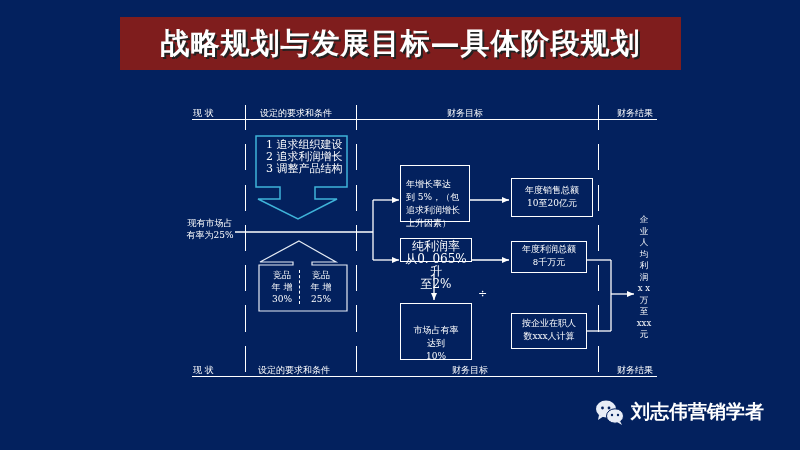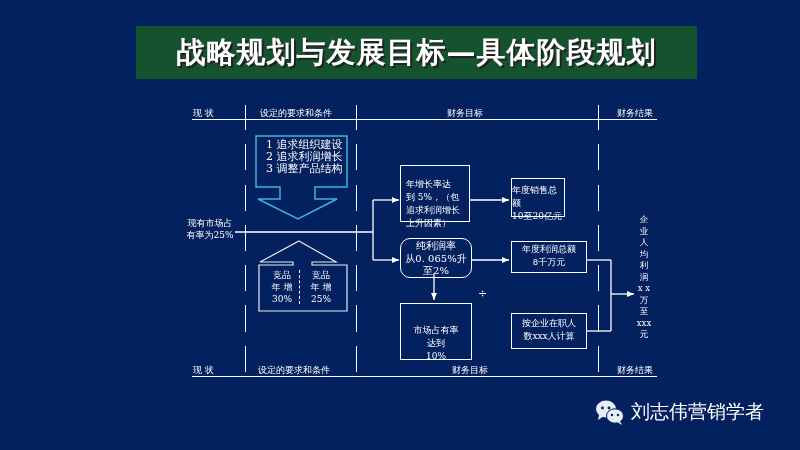--- a/index.html
+++ b/index.html
@@ -1,19 +1,19 @@
 <!DOCTYPE html>
 <html><head>
 <meta charset="utf-8">
 <style>
   html, body { margin:0; padding:0; }
   body { width:800px; height:450px; background:#03215e; position:relative; overflow:hidden;
          font-family:"DejaVu Serif","Liberation Serif",serif; color:#ffffff; }
   .abs { position:absolute; }
-  .title-bar { left:120px; top:26px; width:561px; height:53px; background:#14532d;margin-left:16px; }
+  .title-bar { left:120px; top:17px; width:561px; height:53px; background:#7f1d1d; }
   .title-text { left:0; top:0; width:100%; height:100%; display:flex; align-items:center; justify-content:center;
                 font-family:"DejaVu Sans","Liberation Sans",sans-serif; font-weight:bold; font-size:29px; letter-spacing:1px;
                 color:#ffffff; text-shadow:2px 2px 0 #222; }
   .hdr { font-size:9px; color:#ffffff; white-space:nowrap; }
   .hline { height:1px; background:#ffffff; }
   .vdash { width:0; border-left:1.5px dashed #ffffff; }
   .box { border:1.3px solid #ffffff; font-size:9.5px; line-height:14px; color:#ffffff; box-sizing:border-box; }
   .txt { font-size:9.5px; line-height:14px; color:#ffffff; }
   svg { position:absolute; left:0; top:0; overflow:visible; }
   .wm-text { font-family:"DejaVu Sans","Liberation Sans",sans-serif; font-size:19px; color:#ffffff; white-space:nowrap; }
@@ -94,35 +94,35 @@
   <div>25%</div>
 </div>
 
 <div class="abs box" style="left:400px;top:165px;width:70px;height:57px;padding:12px 5px;font-size:9px;line-height:13px;">
   <div>年增长率达</div>
   <div>到 5%，（包</div>
   <div>追求利润增长</div>
   <div>上升因素）</div>
 </div>
 
-<div class="abs box" style="left:400px;top:238px;width:72px;height:40px;padding:1px 2px;text-align:center;font-size:10px;line-height:12.5px;border-radius:10px;">
+<div class="abs box" style="left:400px;top:238px;width:72px;height:24px;padding:1px 2px;text-align:center;font-size:12px;line-height:12.5px;">
   <div>纯利润率</div>
   <div>从0. 065%升</div>
   <div>至2%</div>
 </div>
 
 <div class="abs box" style="left:400px;top:303px;width:72px;height:57px;padding:20px 2px;text-align:center;font-size:9px;line-height:13px;">
   <div>市场占有率</div>
   <div>达到</div>
   <div>10%</div>
 </div>
 
 <div class="abs txt" style="left:478px;top:287px;font-size:11px;">÷</div>
 
-<div class="abs box" style="left:511px;top:178px;width:54px;height:39px;padding:5px 0;text-align:left;font-size:9px;line-height:13px;">
+<div class="abs box" style="left:511px;top:178px;width:82px;height:39px;padding:5px 0;text-align:center;font-size:9px;line-height:13px;">
   <div>年度销售总额</div>
   <div>10至20亿元</div>
 </div>
 
 <div class="abs box" style="left:511px;top:241px;width:76px;height:32px;padding:2px 2px;text-align:center;font-size:9px;line-height:13px;font-family:Liberation Mono, monospace;">
   <div>年度利润总额</div>
   <div>8千万元</div>
 </div>
 
 <div class="abs box" style="left:511px;top:313px;width:76px;height:36px;padding:3px 2px;text-align:center;font-size:9px;line-height:13px;">
@@ -137,21 +137,21 @@
   <div>均</div>
   <div>利</div>
   <div>润</div>
   <div>x x</div>
   <div>万</div>
   <div>至</div>
   <div>xxx</div>
   <div>元</div>
 </div>
 
-<div class="abs" style="left:595px;top:399px;display:flex;align-items:center;gap:6px;">
+<div class="abs" style="left:595px;top:399px;display:flex;align-items:center;gap:6px;font-weight:bold;">
   <span style="position:relative;width:30px;height:26px;display:inline-block;">
     <svg width="30" height="26" style="position:absolute;left:0;top:0;">
       <ellipse cx="11" cy="10" rx="10" ry="8.5" fill="#e8edf7"></ellipse>
       <path d="M4,16 L3,21 L9,17 Z" fill="#e8edf7"></path>
       <circle cx="7.5" cy="9" r="1.4" fill="#03215e"></circle>
       <circle cx="14" cy="9" r="1.4" fill="#03215e"></circle>
       <ellipse cx="20" cy="17" rx="8.5" ry="7.2" fill="#e8edf7" stroke="#03215e" stroke-width="1"></ellipse>
       <path d="M25,22 L27,26 L22,23 Z" fill="#e8edf7"></path>
       <circle cx="17" cy="16" r="1.2" fill="#03215e"></circle>
       <circle cx="23" cy="16" r="1.2" fill="#03215e"></circle>

